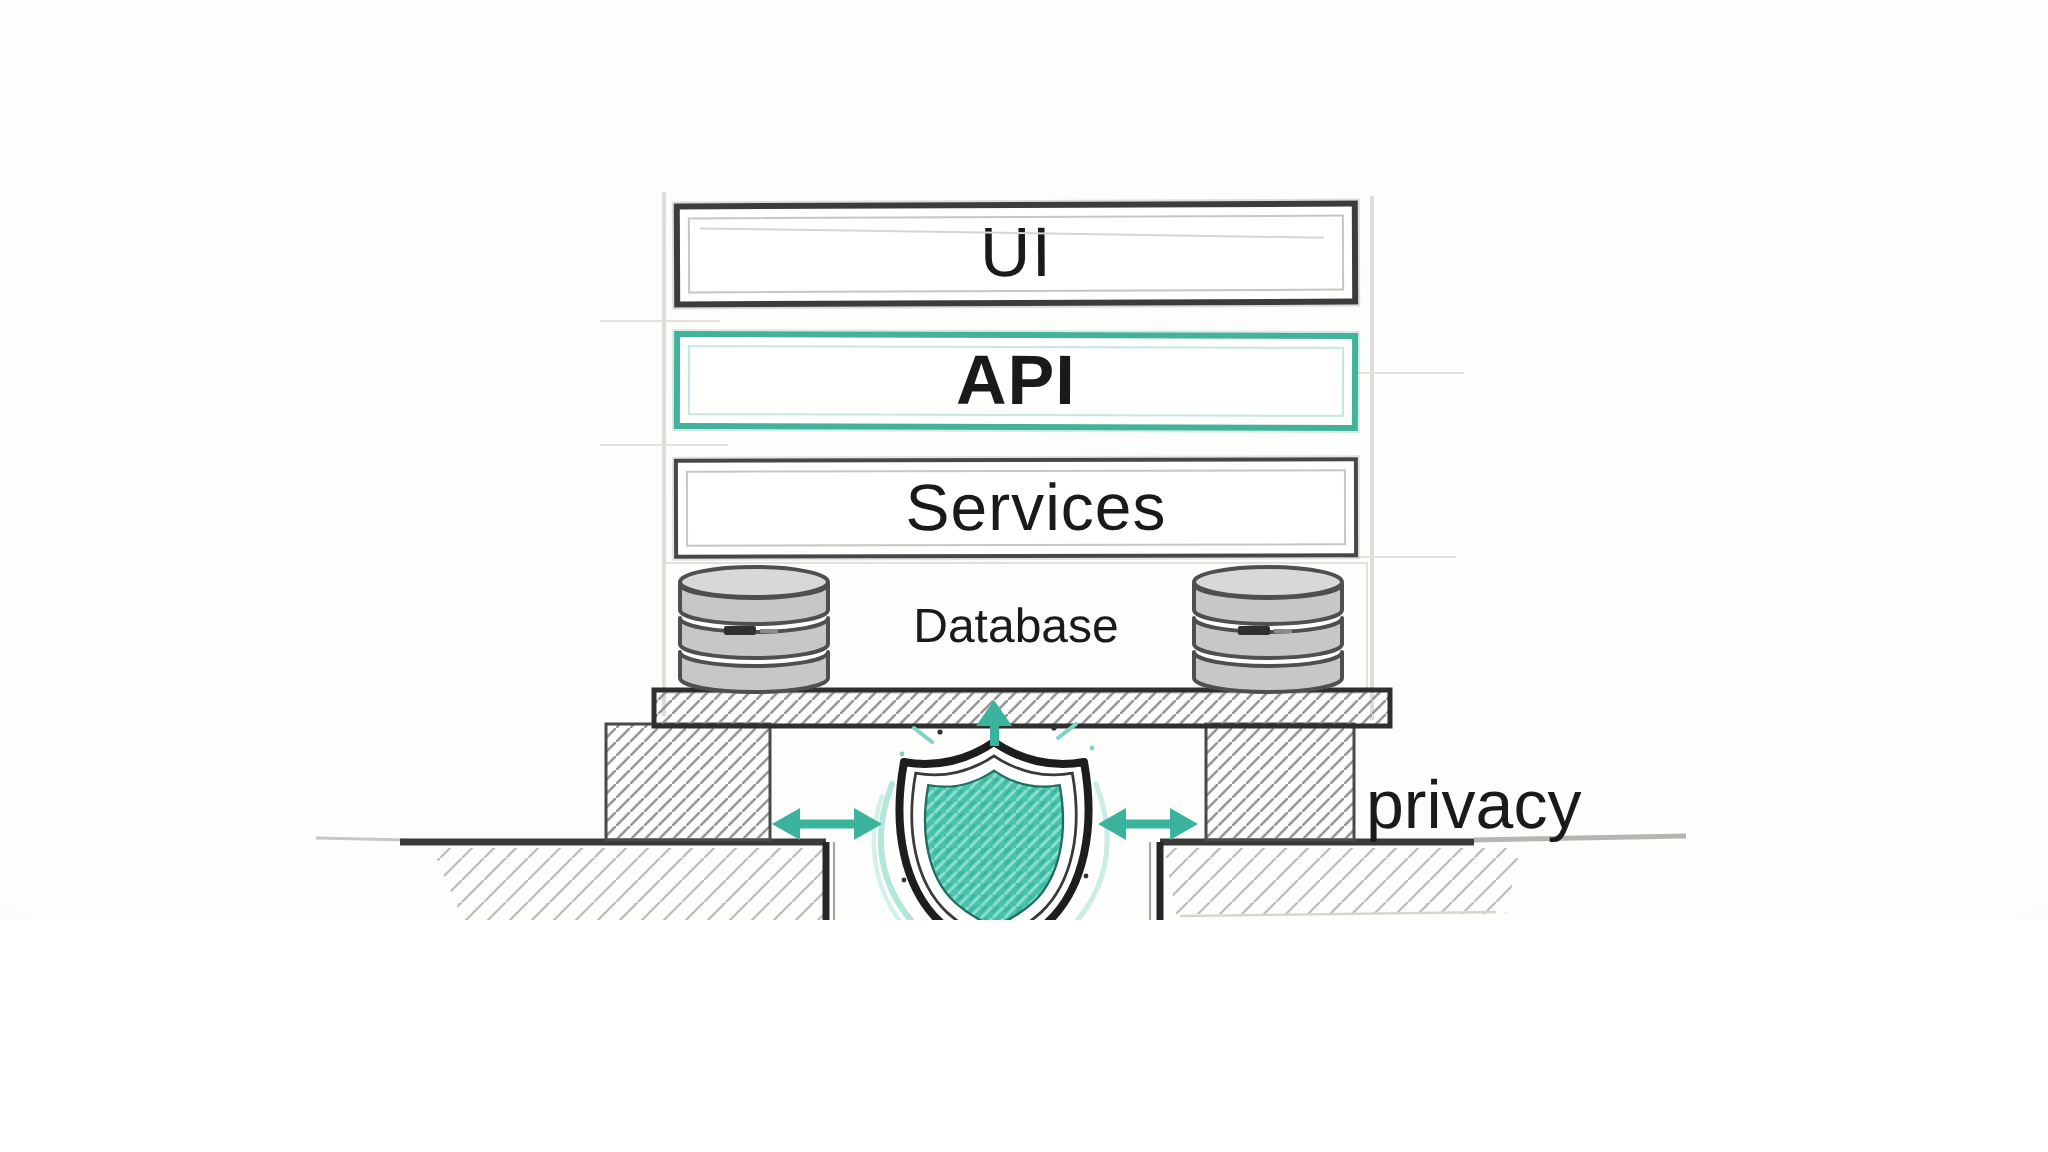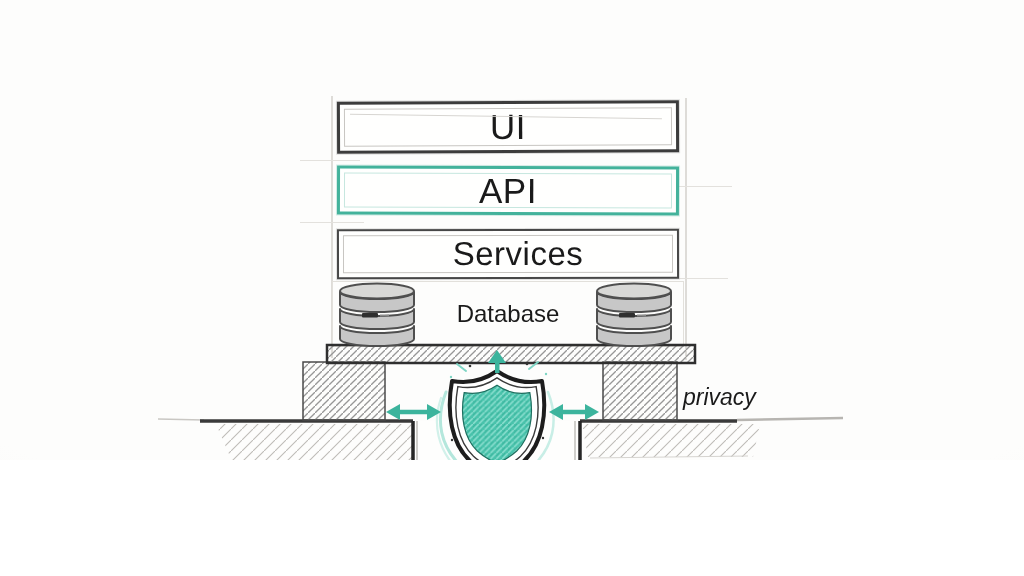--- a/index.html
+++ b/index.html
@@ -14,32 +14,32 @@
     position:absolute;left:337px;width:342px;box-sizing:border-box;
     display:flex;align-items:center;justify-content:center;
     background:#fffffe;
   }
   .layer .inner{position:absolute;inset:4px;border:1px solid #c8c6c2;pointer-events:none;}
   #layer-ui{top:101px;height:52px;border:3px solid #3c3c3c;transform:rotate(-0.25deg);
     box-shadow:0 0 0 1px rgba(80,80,80,.18);}
   #layer-ui .sketchline{position:absolute;left:10px;right:14px;top:12px;height:1px;
     background:#d7d5d1;transform:rotate(1.1deg);}
   #layer-api{top:166px;height:49px;border:3px solid #43b29b;transform:rotate(0.15deg);
-    box-shadow:0 0 0 1px rgba(67,178,155,.22);}
+    box-shadow:0 0 0 1px rgba(67,178,155,.22);font-weight:bold;}
   #layer-api .inner{border-color:#c6e7df;}
   #layer-services{top:229px;height:50px;border:2px solid #474747;transform:rotate(-0.12deg);
     box-shadow:0 0 0 1px rgba(80,80,80,.15);}
   .layer-label{font-size:35px;letter-spacing:.5px;}
   #layer-services .layer-label{font-size:33px;margin-left:20px;}
   #db-row{
     position:absolute;left:332px;top:281px;width:352px;height:66px;box-sizing:border-box;
     border:1px solid #e2e0db;display:flex;align-items:center;justify-content:center;
   }
   #db-label{font-size:24px;}
-  #privacy-label{position:absolute;left:683px;top:384px;font-size:23px;font-style:italic;}
+  #privacy-label{position:absolute;left:683px;top:384px;font-size:34px;}
   svg{position:absolute;}
 </style>
 </head>
 <body>
 
 <div id="stage">
 
   <div class="faint-v" style="left:331px;top:96px;height:262px;"></div>
   <div class="faint-v" style="left:685px;top:98px;height:262px;"></div>
   <div class="faint-h" style="left:300px;top:160px;width:60px;"></div>

